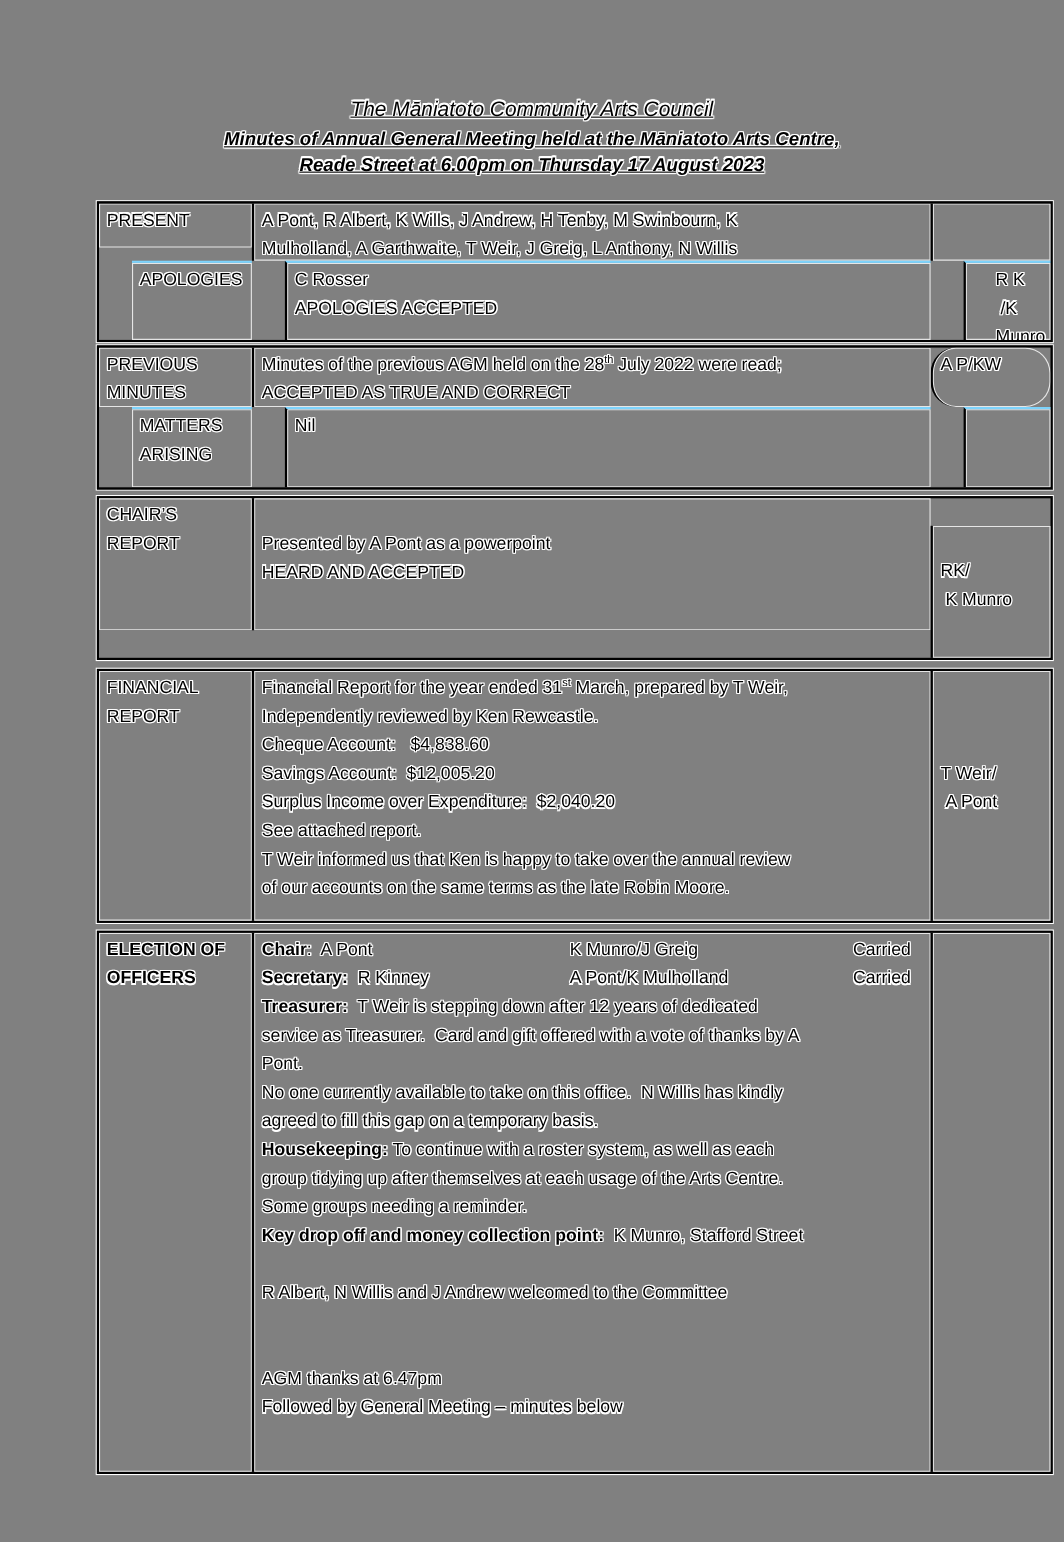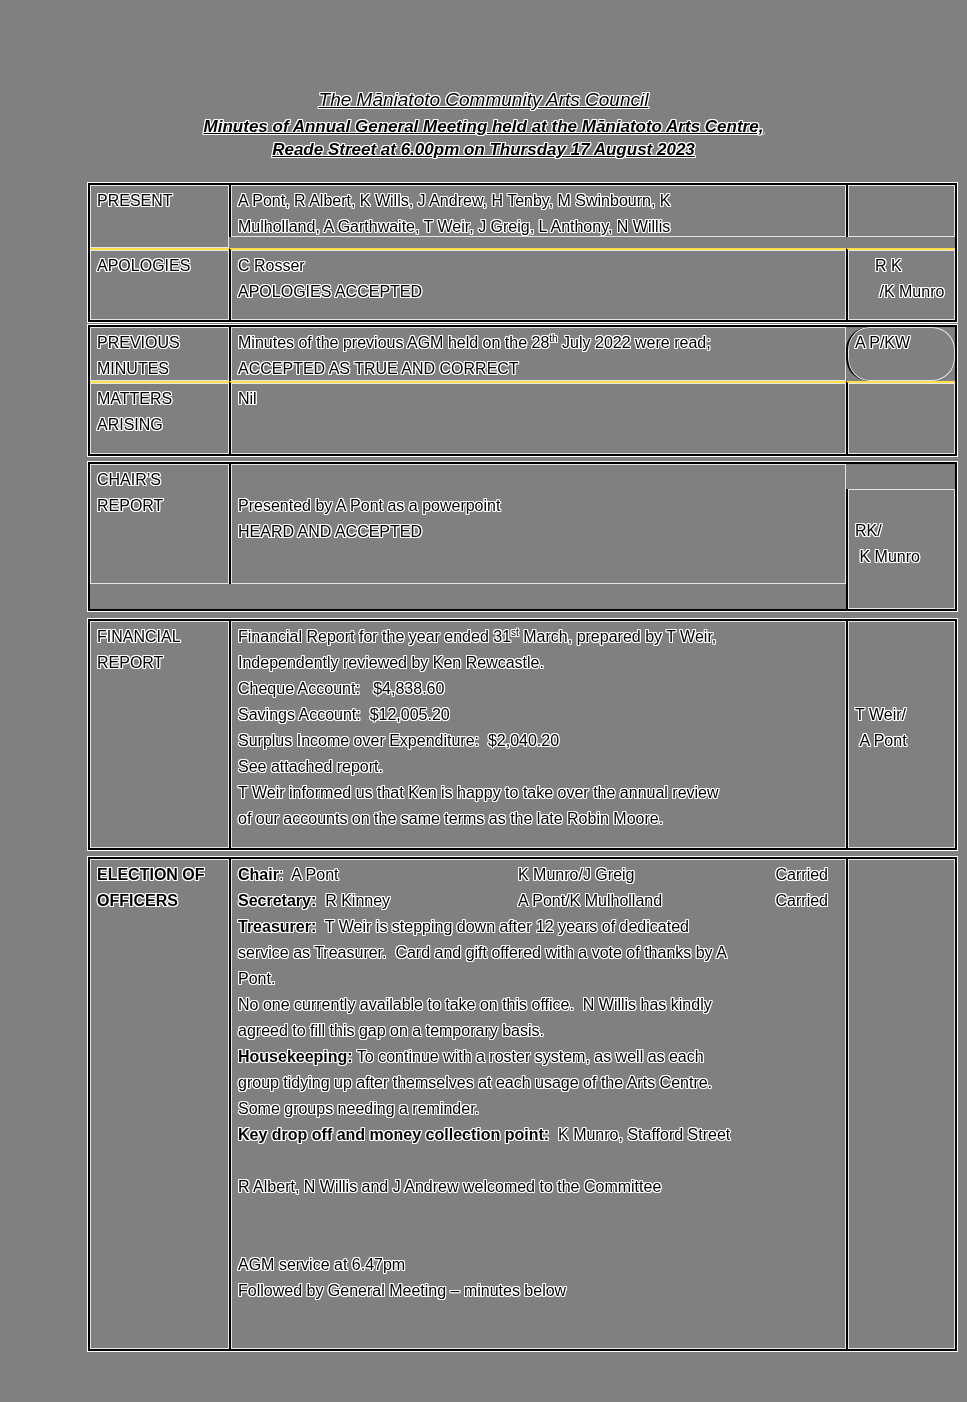--- a/index.html
+++ b/index.html
@@ -29,42 +29,42 @@
     border:2px solid #000; box-shadow:0 0 0 1px #fff;
   }
   .section.s1{margin-bottom:3px;} .section.s2{margin-bottom:6px;}
   .section.s3{margin-bottom:8px;} .section.s4{margin-bottom:7px;}
   .cell{
     box-sizing:border-box; padding:3px 8px 0 7px;
     box-shadow:inset 0 0 0 1px rgba(255,255,255,.8);
     font-size:16px; overflow:hidden;
   }
   .cell.bl{ border-left:2px solid #000; }
-  .cell.bt{ border-top:2px solid #fde047; }
+  .cell.bt{ border-top:2px solid #7dd3fc;margin-left:30px; }
   .cell.label-bold .line{ font-weight:bold; }
   .line{ min-height:26px; line-height:26px; white-space:pre-wrap; }
   .line sup{ font-size:10px; line-height:0; }
   .b{ font-weight:bold; }
   .cols{ display:flex; }
   .cols .c0{ flex:1; }
   .cols .c1{ width:225px; }
   .cols .c2{ width:95px; text-align:right; padding-right:10px; box-sizing:border-box; }
 </style>
 </head>
 <body>
 
 <div class="header halo">
   <div class="title">The Māniatoto Community Arts Council</div>
   <div class="subtitle-line">Minutes of Annual General Meeting held at the Māniatoto Arts Centre,</div>
   <div class="subtitle-line">Reade Street at 6.00pm on Thursday 17 August 2023</div>
 </div>
 
 <div class="tables halo">
     <div class="section s1">
-      <div class="cell" style="height: 63px;">
+      <div class="cell" style="height: 40px;">
         <div class="line">PRESENT</div>
       </div>
       <div class="cell bl" style="height: 52px;">
         <div class="line">A Pont, R Albert, K Wills, J Andrew, H Tenby, M Swinbourn, K</div>
         <div class="line">Mulholland, A Garthwaite, T Weir, J Greig, L Anthony, N Willis</div>
       </div>
       <div class="cell bl" style="height: 52px;"></div>
       <div class="cell bt" style="height: 72px;">
         <div class="line">APOLOGIES</div>
       </div>
@@ -151,18 +151,18 @@
         <div class="line">No one currently available to take on this office.  N Willis has kindly</div>
         <div class="line">agreed to fill this gap on a temporary basis.</div>
         <div class="line"><span class="b">Housekeeping:</span> To continue with a roster system, as well as each</div>
         <div class="line">group tidying up after themselves at each usage of the Arts Centre.</div>
         <div class="line">Some groups needing a reminder.</div>
         <div class="line"><span class="b">Key drop off and money collection point:</span>  K Munro, Stafford Street</div>
         <div class="line"></div>
         <div class="line">R Albert, N Willis and J Andrew welcomed to the Committee</div>
         <div class="line"></div>
         <div class="line"></div>
-        <div class="line">AGM service at 6.47pm</div>
+        <div class="line">AGM thanks at 6.47pm</div>
         <div class="line">Followed by General Meeting – minutes below</div>
       </div>
       <div class="cell bl" style="height: 490px;"></div>
     </div>
   </div>
 
 </body></html>

